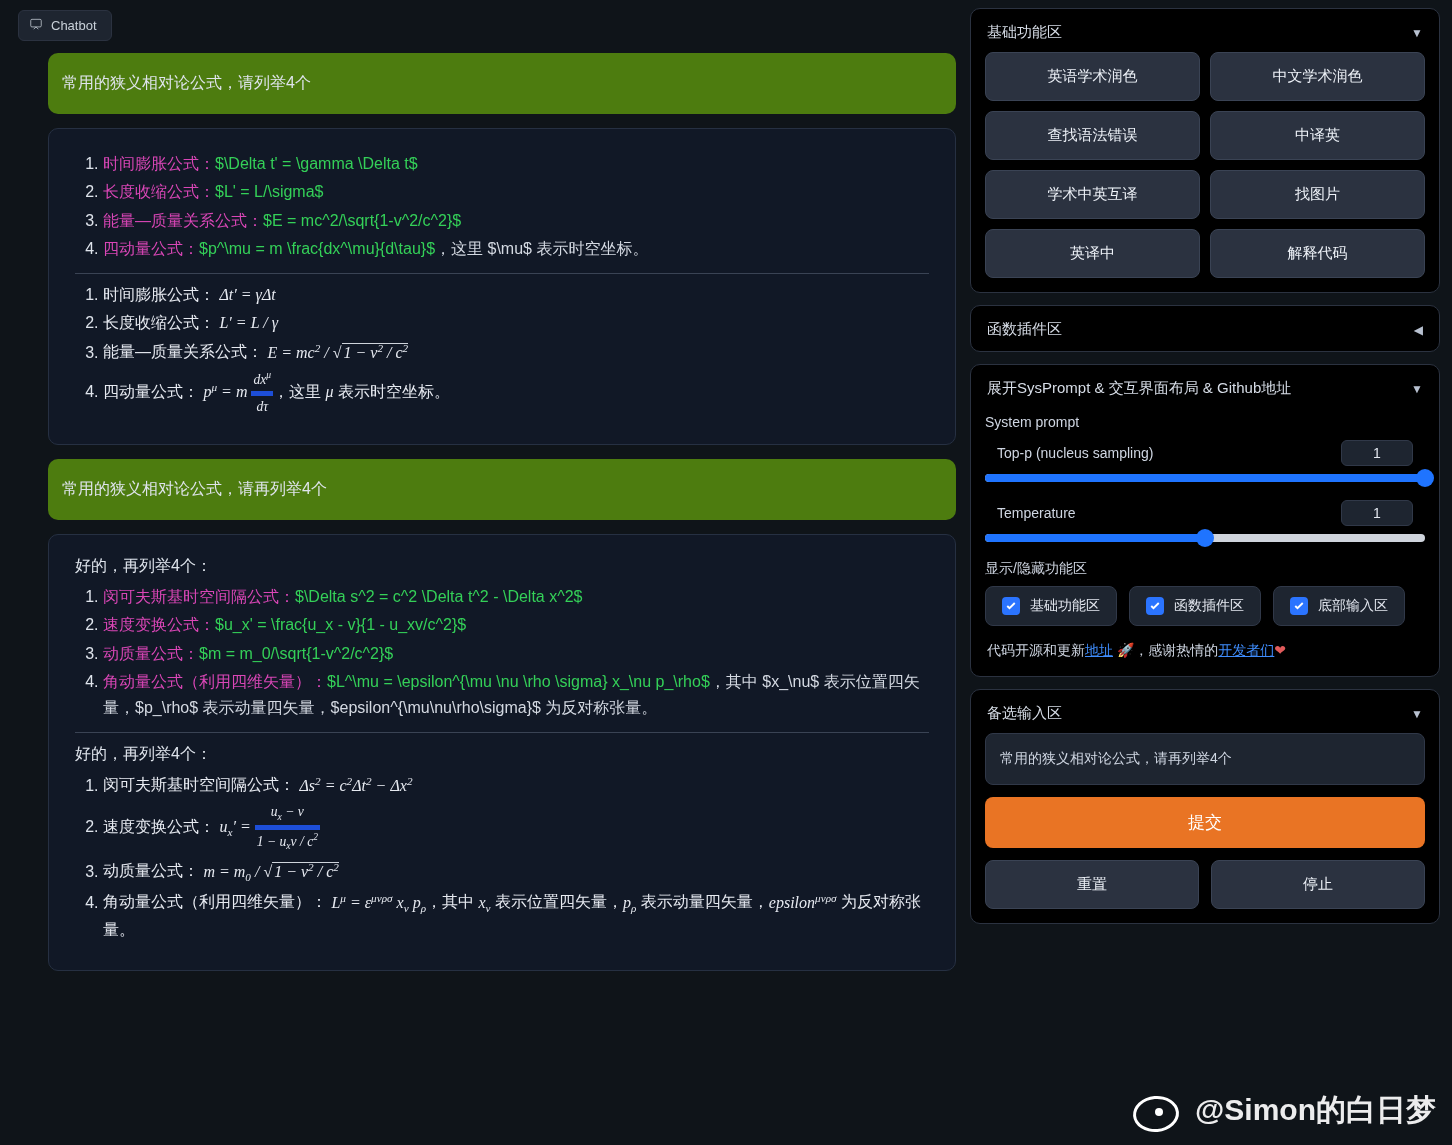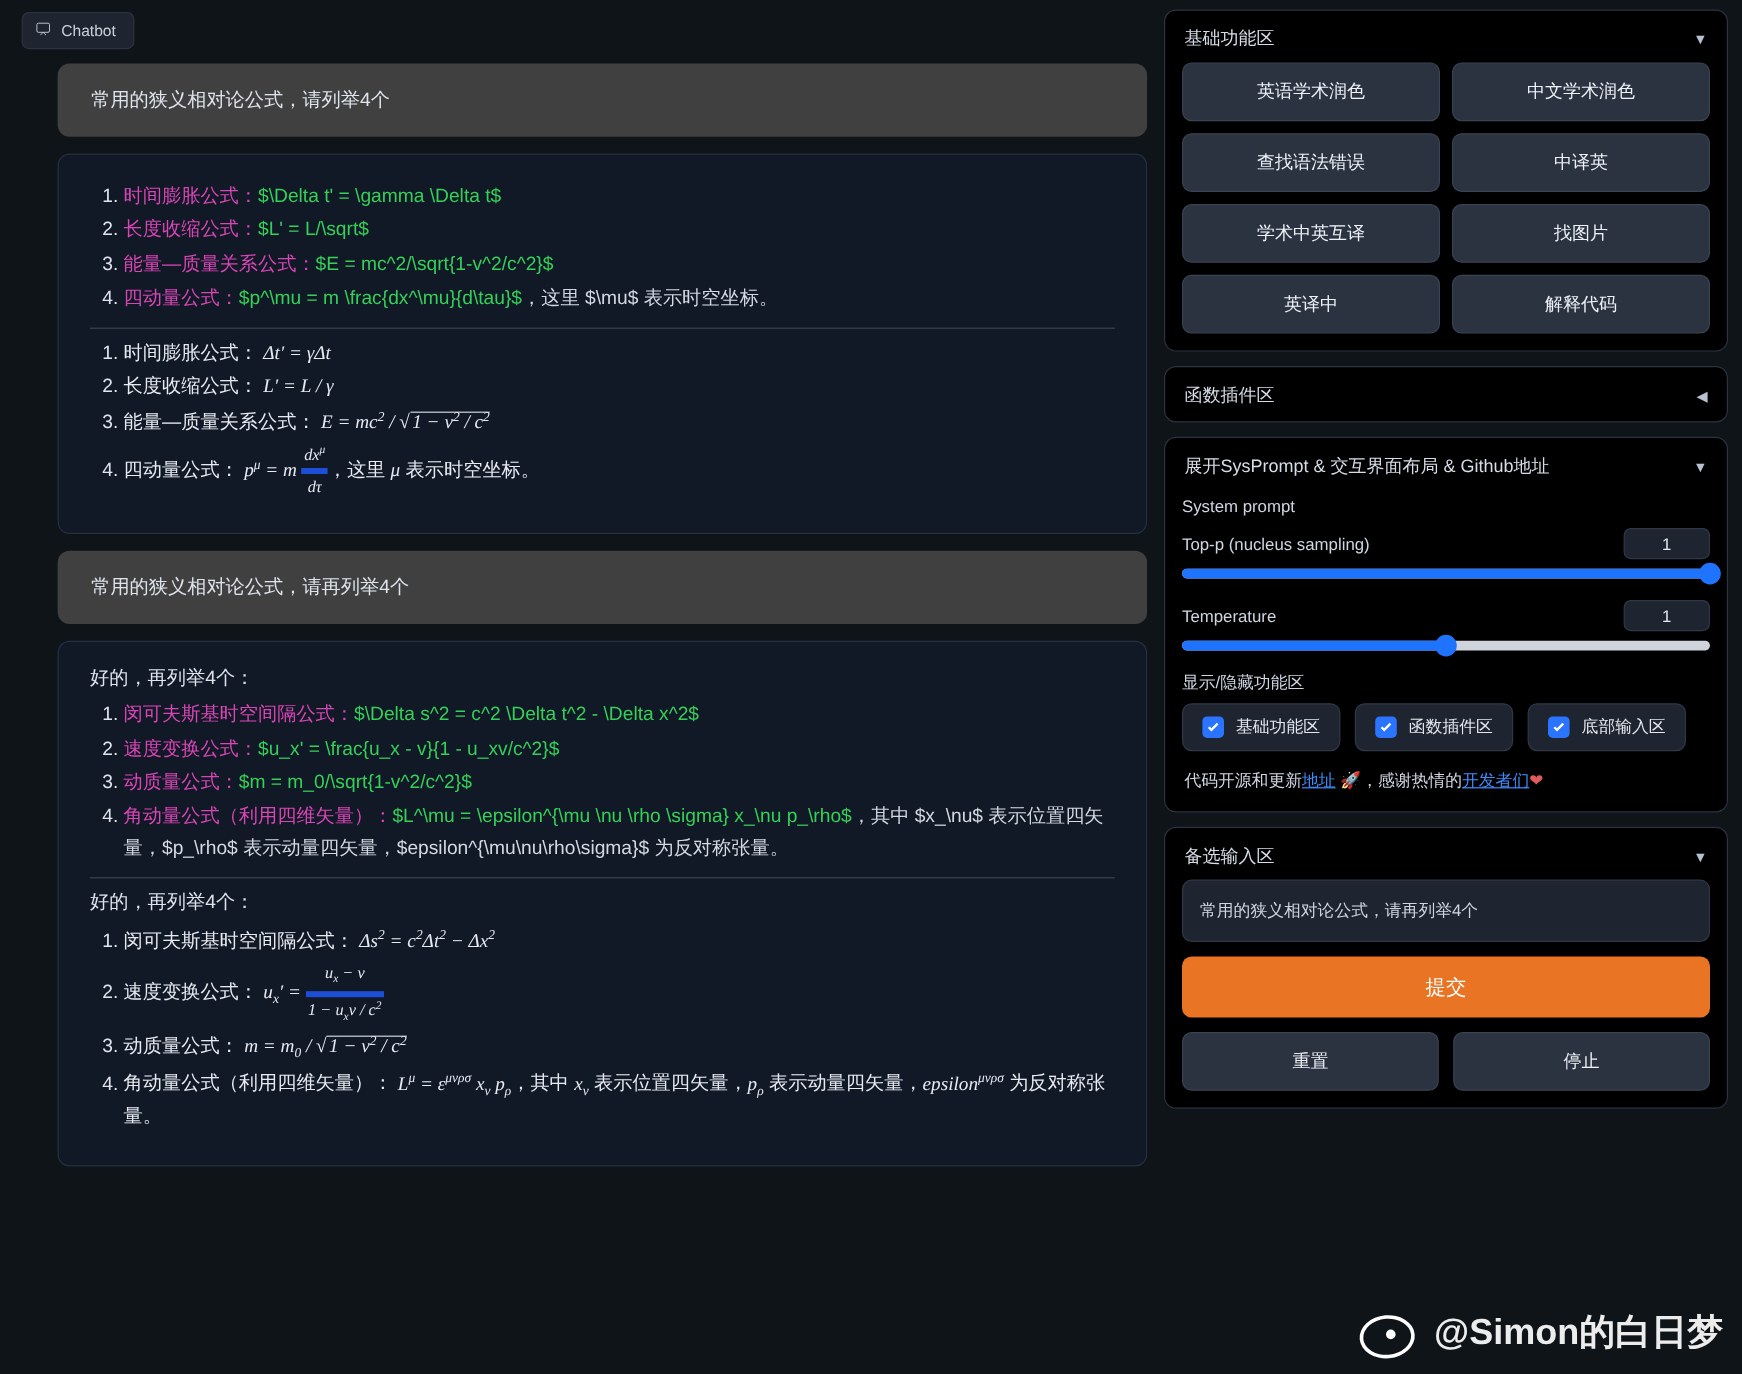--- a/index.html
+++ b/index.html
@@ -25,23 +25,23 @@
     border-radius: 6px;
     padding: 6px 14px 6px 10px;
     color: #c9d1d9;
     display: flex; align-items: center; gap: 8px;
     font-size: 13px;
   }
   .tab svg { width: 14px; height: 14px; fill: none; stroke: #c9d1d9; stroke-width: 1.3; }
 
   .chat-area { flex: 1; overflow: hidden; padding: 10px 0 0 0; }
   .bubble {
-    background: #404040;
+    background: #4d7c0f;
     border-radius: 10px;
-    padding: 20px 28px;
+    padding: 20px 14px;
     margin: 0 0 14px 30px;
     color: #dfe4ec;
     font-size: 16px;
   }
   .ai-block {
     background: #111826;
     border: 1px solid #263042;
     border-radius: 10px;
     padding: 18px 26px 22px;
     margin: 0 0 14px 30px;
@@ -87,21 +87,21 @@
 
   .label { color: #cfd6e2; font-size: 14px; margin: 6px 0 6px; }
   .sys-box {
     background: #1e2530;
     border: 1px solid #303848;
     border-radius: 8px;
     padding: 14px 16px;
     color: #dce2ec;
     margin-bottom: 14px;
   }
-  .slider-row { display: flex; justify-content: space-between; align-items: center; margin: 10px 0 2px; }
+  .slider-row { display: flex; justify-content: space-between; align-items: center; margin: 10px 12px 2px; }
   .val-chip {
     background: #1e2530;
     border: 1px solid #303848;
     border-radius: 6px;
     padding: 4px 0;
     width: 72px;
     text-align: center;
     color: #e3e7ef;
     font-size: 14px;
   }
@@ -191,21 +191,21 @@
 
     <div class="chat-area">
 
       <div class="bubble">
         <span>常用的狭义相对论公式，请列举4个</span>
       </div>
 
       <div class="ai-block">
         <ol class="raw">
           <li><span class="lbl">时间膨胀公式：</span><span class="tex">$\Delta t' = \gamma \Delta t$</span></li>
-          <li><span class="lbl">长度收缩公式：</span><span class="tex">$L' = L/\sqrt$</span></li>
+          <li><span class="lbl">长度收缩公式：</span><span class="tex">$L' = L/\sigma$</span></li>
           <li><span class="lbl">能量—质量关系公式：</span><span class="tex">$E = mc^2/\sqrt{1-v^2/c^2}$</span></li>
           <li><span class="lbl">四动量公式：</span><span class="tex">$p^\mu = m \frac{dx^\mu}{d\tau}$</span><span class="aux">，这里 $\mu$ 表示时空坐标。</span></li>
         </ol>
         <hr>
         <ol>
           <li><span class="plain">时间膨胀公式： </span><span class="math">Δt′ = γΔt</span></li>
           <li><span class="plain">长度收缩公式： </span><span class="math">L′ = L / γ</span></li>
           <li><span class="plain">能量—质量关系公式： </span><span class="math">E = mc<sup>2</sup> / <span class="sqrt">√<span class="rad">1 − v<sup>2</sup> / c<sup>2</sup></span></span></span></li>
           <li><span class="plain">四动量公式： </span><span class="math">p<sup>μ</sup> = m <span class="frac"><span class="num">dx<sup>μ</sup></span><span class="den">dτ</span></span></span><span class="plain">，这里 </span><span class="math">μ</span><span class="plain"> 表示时空坐标。</span></li>
         </ol>

